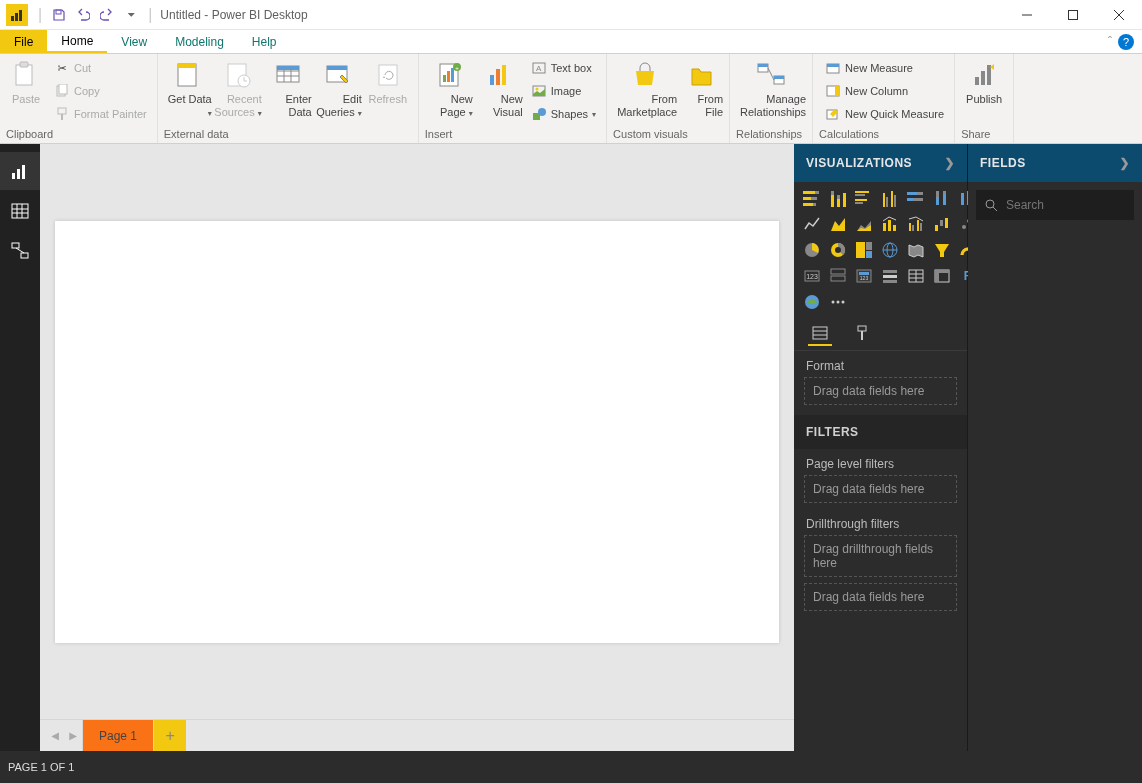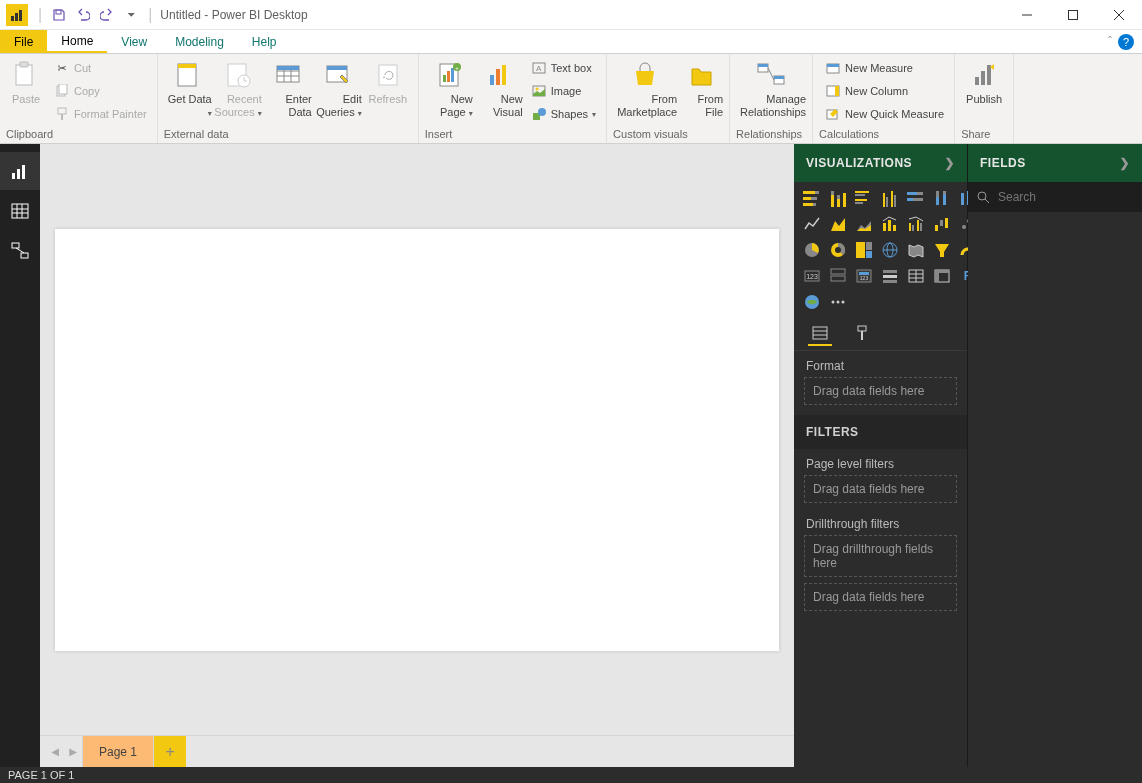--- a/index.html
+++ b/index.html
@@ -45,45 +45,45 @@
 .side-btn.active { background:#353535; }
 
 
 .canvas-area { flex:1; background:#e6e6e6; display:flex; flex-direction:column; min-width:0; }
 .canvas-body { flex:1; display:flex; align-items:center; justify-content:center; padding:10px; }
 .canvas { background:#fff; width:724px; height:422px; box-shadow:0 0 4px rgba(0,0,0,0.15); }
 
 
 .page-tabs { height:32px; background:#e6e6e6; display:flex; align-items:center; padding-left:6px; border-top:1px solid #d6d6d6; }
 .pg-nav { width:18px; height:18px; display:flex; align-items:center; justify-content:center; color:#aaa; font-size:10px; }
-.page-tab { background:#fdba74; padding:0 16px; height:32px; display:flex; align-items:center; font-size:12px; color:#444; border-left:1px solid #d6d6d6; border-right:1px solid #d6d6d6; }
+.page-tab { background:#f97316; padding:0 16px; height:32px; display:flex; align-items:center; font-size:12px; color:#444; border-left:1px solid #d6d6d6; border-right:1px solid #d6d6d6; }
 .page-add { background:#f2c811; width:32px; height:32px; display:flex; align-items:center; justify-content:center; color:#888; font-size:16px; }
 
 
 .right-panel { width:174px; background:#2c2c2c; color:#d0d0d0; font-size:12px; display:flex; flex-direction:column; }
 .right-panel.viz { border-right:1px solid #1a1a1a; }
-.pane-header { height:38px; display:flex; align-items:center; padding:0 12px; font-weight:600; color:#e6e6e6; letter-spacing:0.5px; background:#14532d; }
+.pane-header { height:38px; display:flex; align-items:center; padding:0 12px; font-weight:600; color:#e6e6e6; letter-spacing:0.5px; background:#0c4a6e; }
 .pane-header .chev { margin-left:auto; color:#999; }
 
 .viz-gallery { padding:6px 8px 4px 8px; display:grid; grid-template-columns:repeat(7,20px); gap:6px 6px; }
 .viz-cell { width:20px; height:20px; display:flex; align-items:center; justify-content:center; }
 
 .viz-tabs { display:flex; gap:18px; padding:6px 14px 4px 14px; border-bottom:1px solid #3a3a3a; }
 .vt { width:24px; height:24px; display:flex; align-items:center; justify-content:center; border-bottom:2px solid transparent; }
 .vt.active { border-bottom:2px solid #f2c811; }
 
 .section-lbl { padding:8px 12px 4px 12px; color:#bbb; }
 .drop-zone { margin:0 10px 6px 10px; border:1px dashed #555; padding:6px 8px; color:#999; font-size:12px; }
 .filters-hdr { background:#252525; padding:10px 12px; font-weight:600; letter-spacing:0.5px; margin-top:4px; }
 
-.search-box { margin:0; background:#1e1e1e; height:30px; display:flex; align-items:center; padding:8px 8px; gap:8px; color:#999; }
+.search-box { margin:8px; background:#1e1e1e; height:30px; display:flex; align-items:center; padding:8px 8px; gap:8px; color:#999; }
 .search-box input { background:transparent; border:none; color:#ccc; font-size:12px; width:100%; outline:none; }
 
 
-.statusbar { height:16px; background:#2c2c2c; color:#ddd; font-size:11px; display:flex; align-items:center; padding:0 8px; }
+.statusbar { height:32px; background:#2c2c2c; color:#ddd; font-size:11px; display:flex; align-items:center; padding:0 8px; }
 
 svg { display:block; }
 </style>
 </head>
 <body>
 
 <div class="titlebar">
   <div class="app-icon">
     <svg width="14" height="14" viewBox="0 0 14 14">
         <rect x="1" y="8" width="3" height="5" fill="#333"></rect>

